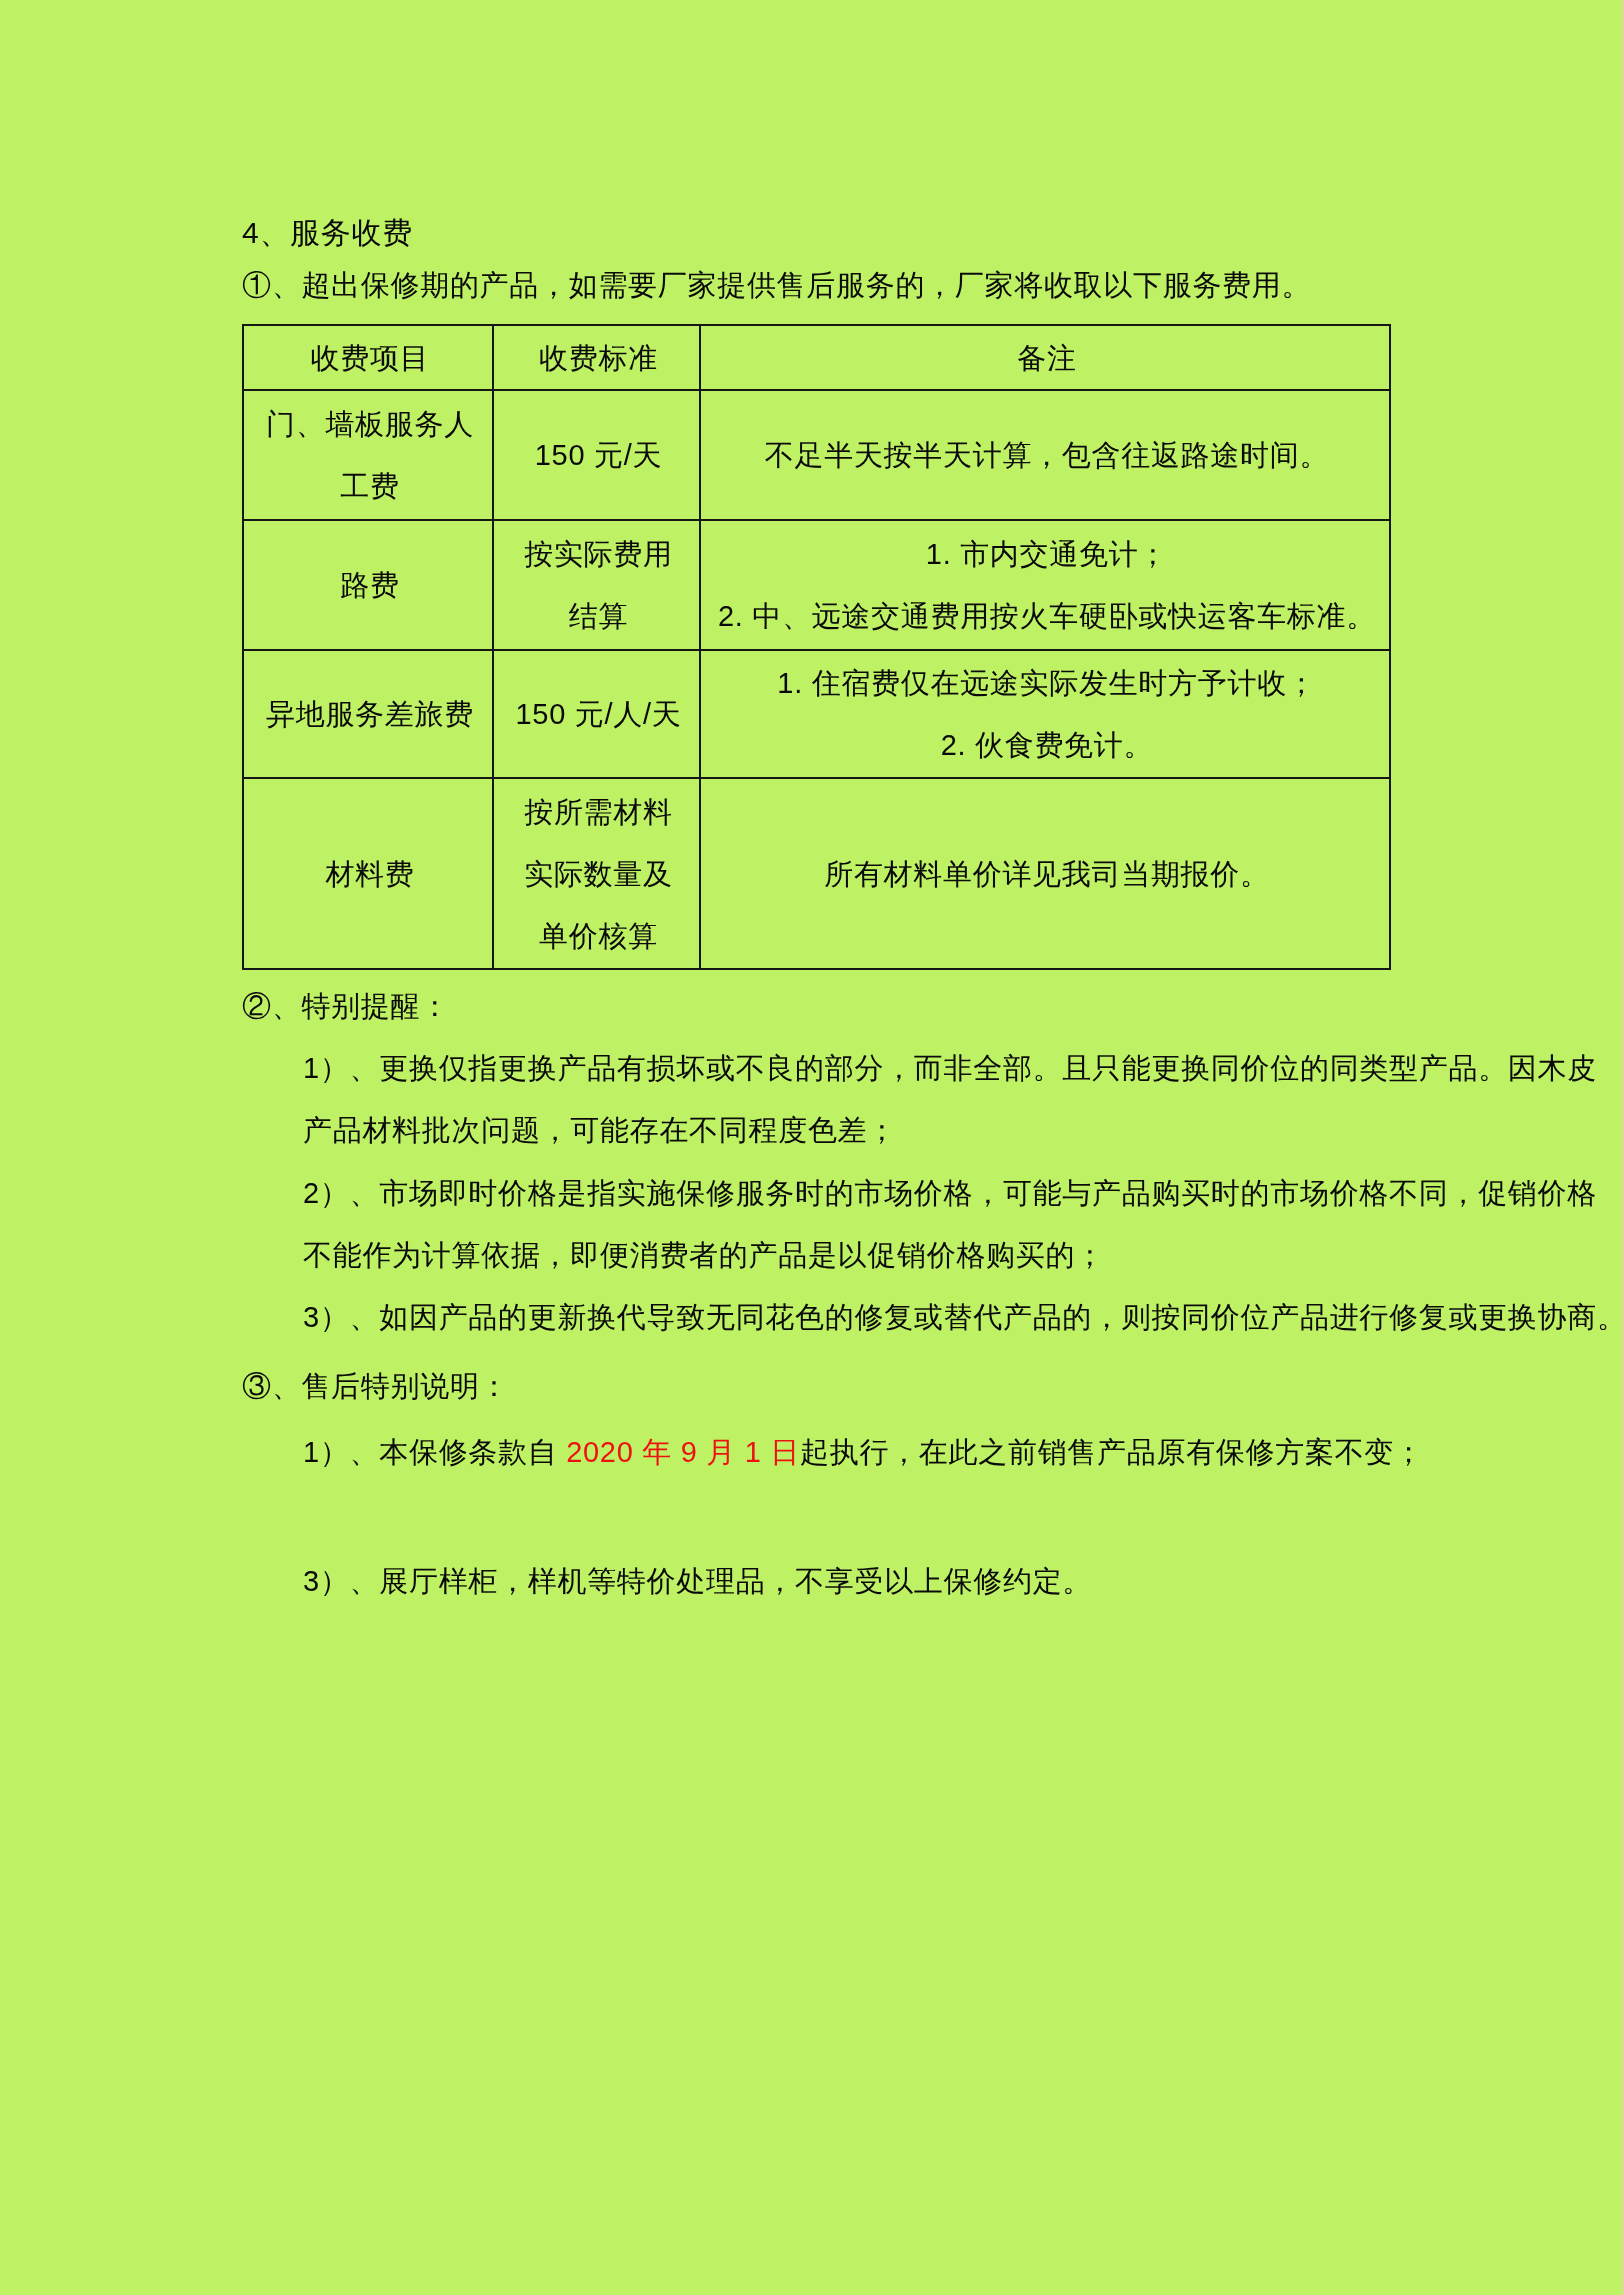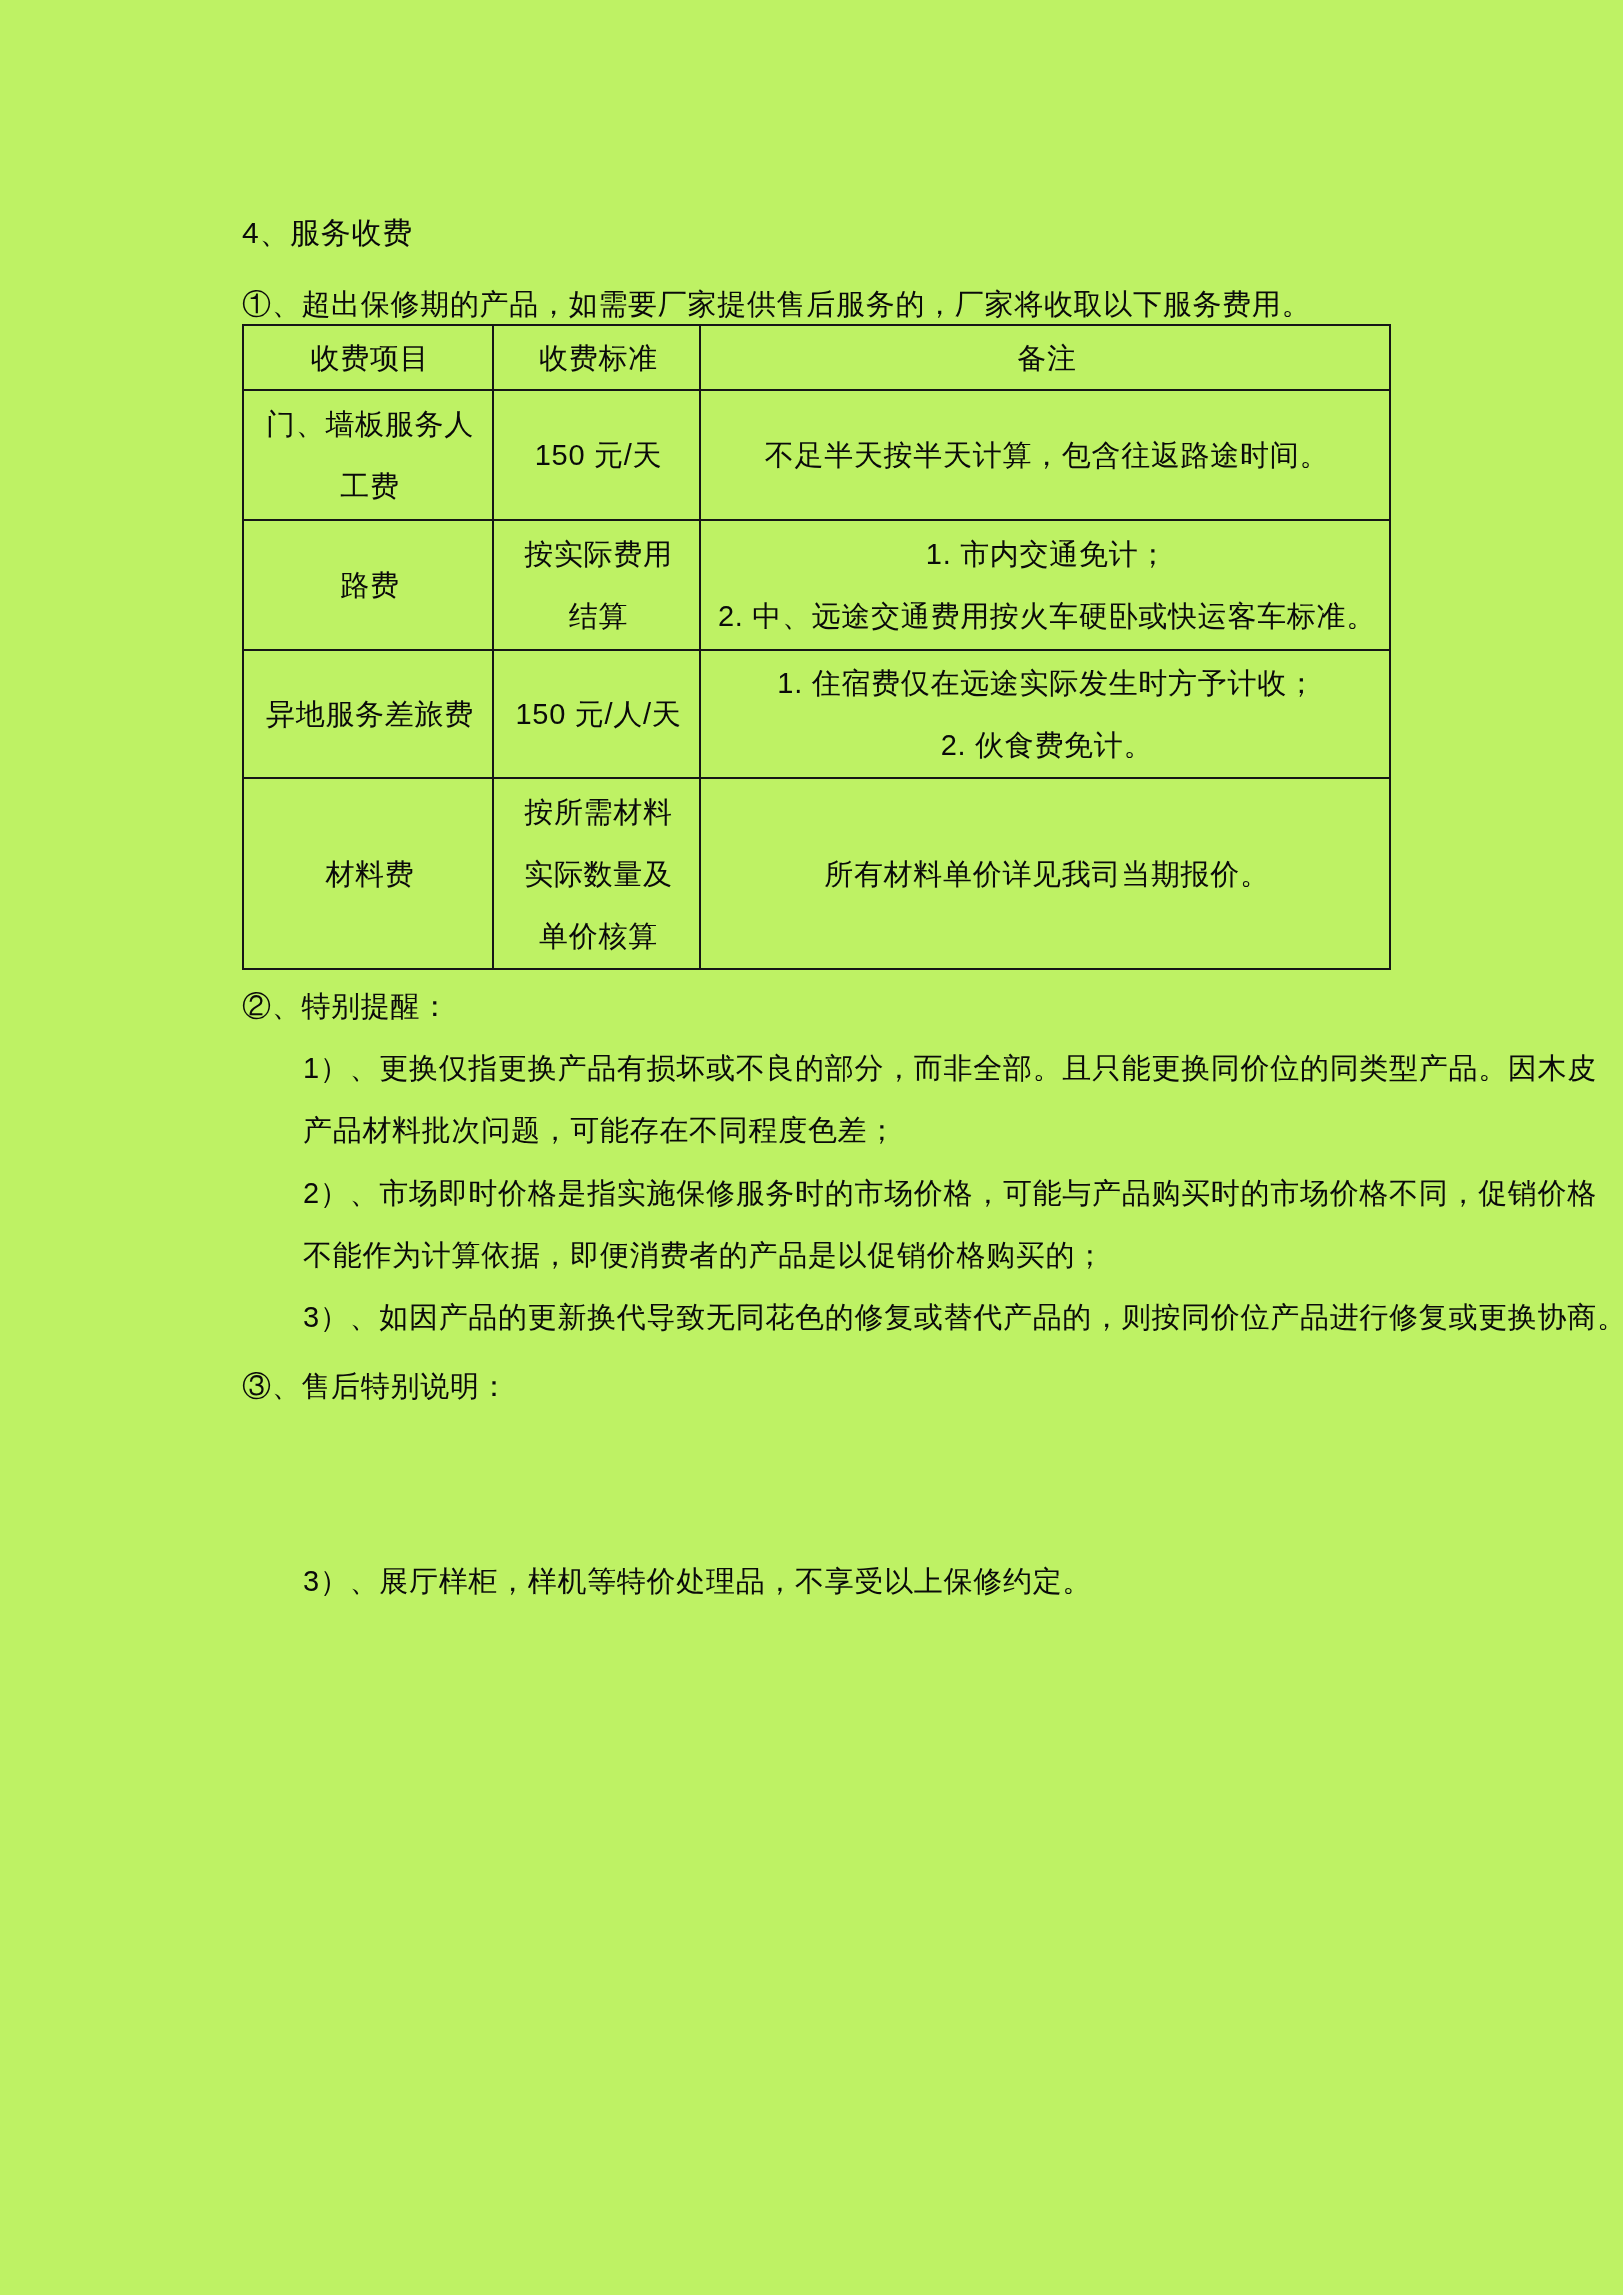--- a/index.html
+++ b/index.html
@@ -46,21 +46,21 @@
   .col-standard { width:207px; }
   .col-notes { width:690px; }
 </style>
 </head>
 <body>
 
 <div class="page">
 
   <div class="line indent-0 doc-title" style="top:216px">4、服务收费</div>
 
-  <div class="line indent-0" style="top:288px">①、超出保修期的产品，如需要厂家提供售后服务的，厂家将收取以下服务费用。</div>
+  <div class="line indent-0" style="top:269px">①、超出保修期的产品，如需要厂家提供售后服务的，厂家将收取以下服务费用。</div>
 
   <table class="fee-table">
     <colgroup>
       <col class="col-item">
         <col class="col-standard">
         <col class="col-notes">
     </colgroup>
     <tbody>
       <tr style="height:65px">
         <th>收费项目</th>
@@ -105,18 +105,21 @@
   <div class="line indent-1" style="top:1052px">1）、更换仅指更换产品有损坏或不良的部分，而非全部。且只能更换同价位的同类型产品。因木皮</div>
   <div class="line indent-1" style="top:1114px">产品材料批次问题，可能存在不同程度色差；</div>
 
   <div class="line indent-1" style="top:1177px">2）、市场即时价格是指实施保修服务时的市场价格，可能与产品购买时的市场价格不同，促销价格</div>
   <div class="line indent-1" style="top:1239px">不能作为计算依据，即便消费者的产品是以促销价格购买的；</div>
 
   <div class="line indent-1" style="top:1301px">3）、如因产品的更新换代导致无同花色的修复或替代产品的，则按同价位产品进行修复或更换协商。</div>
 
   <div class="line indent-0" style="top:1370px">③、售后特别说明：</div>
 
+  <div class="line indent-1" style="top:1436px">
+    <span>1）、本保修条款自 </span><span class="red">2020 年 9 月 1 日</span><span>起执行，在此之前销售产品原有保修方案不变；</span>
+  </div>
 
 
   <div class="line indent-1" style="top:1565px">3）、展厅样柜，样机等特价处理品，不享受以上保修约定。</div>
 
 </div>
 
 
 </body></html>

